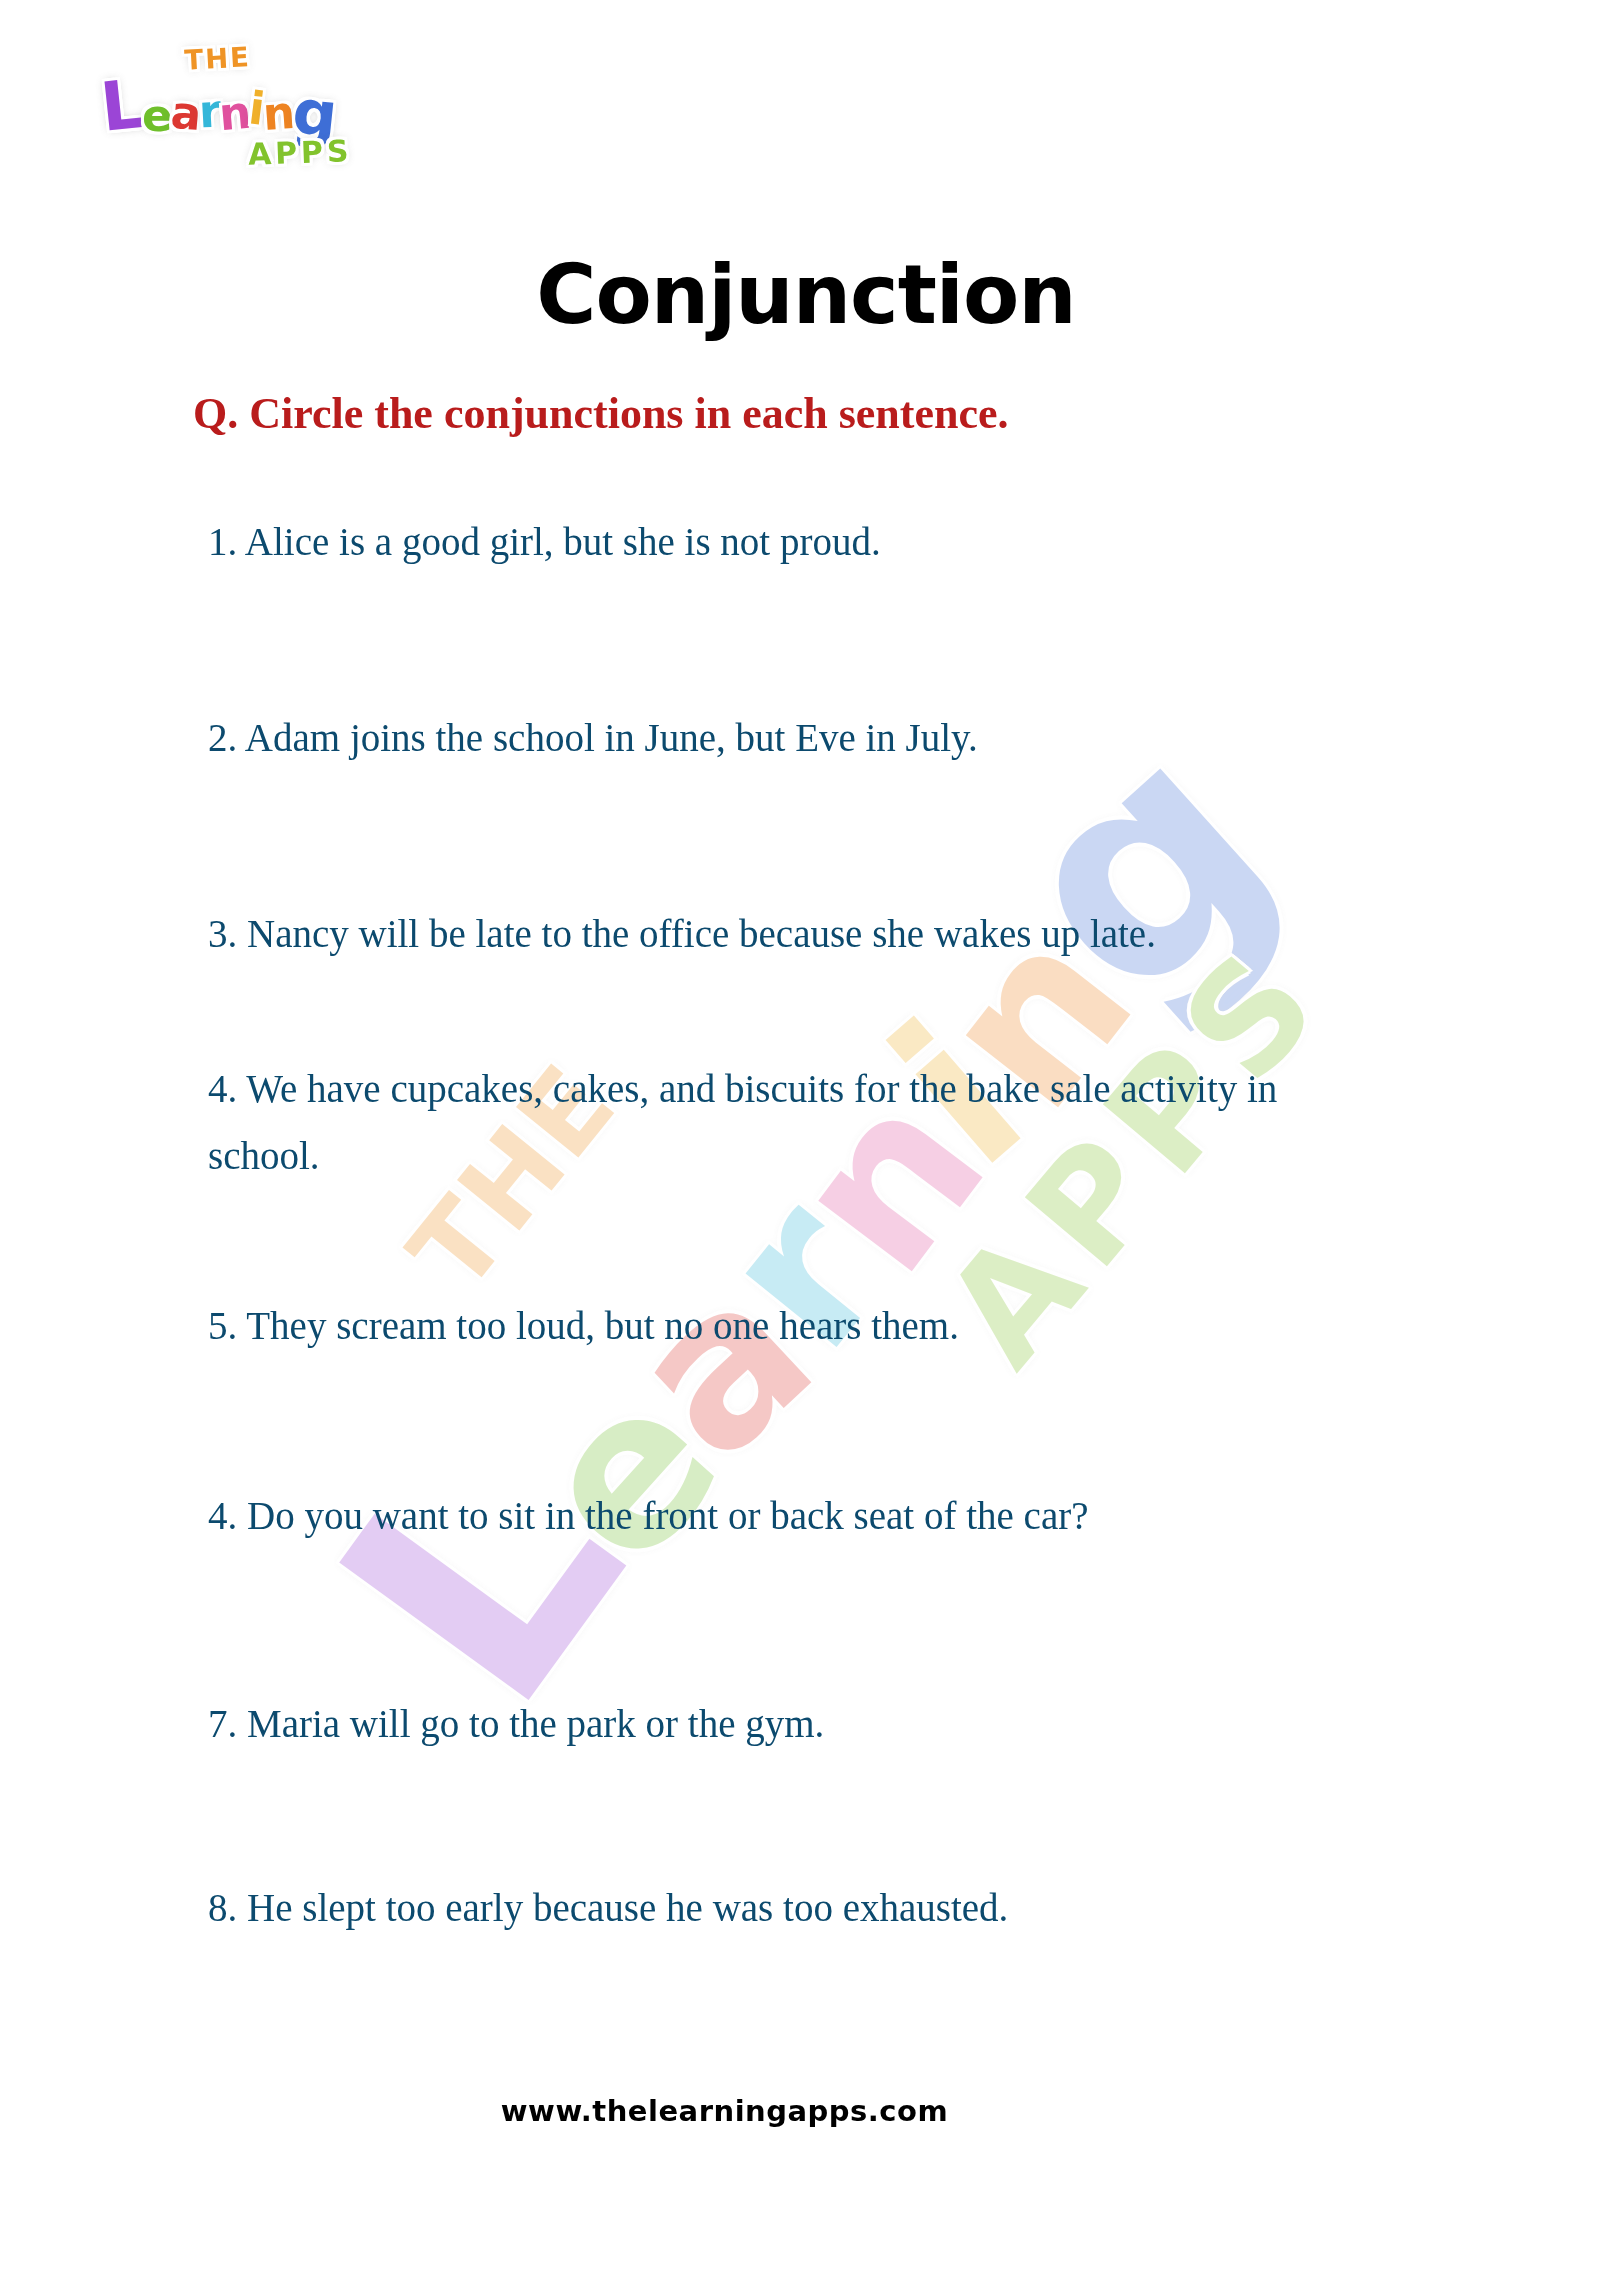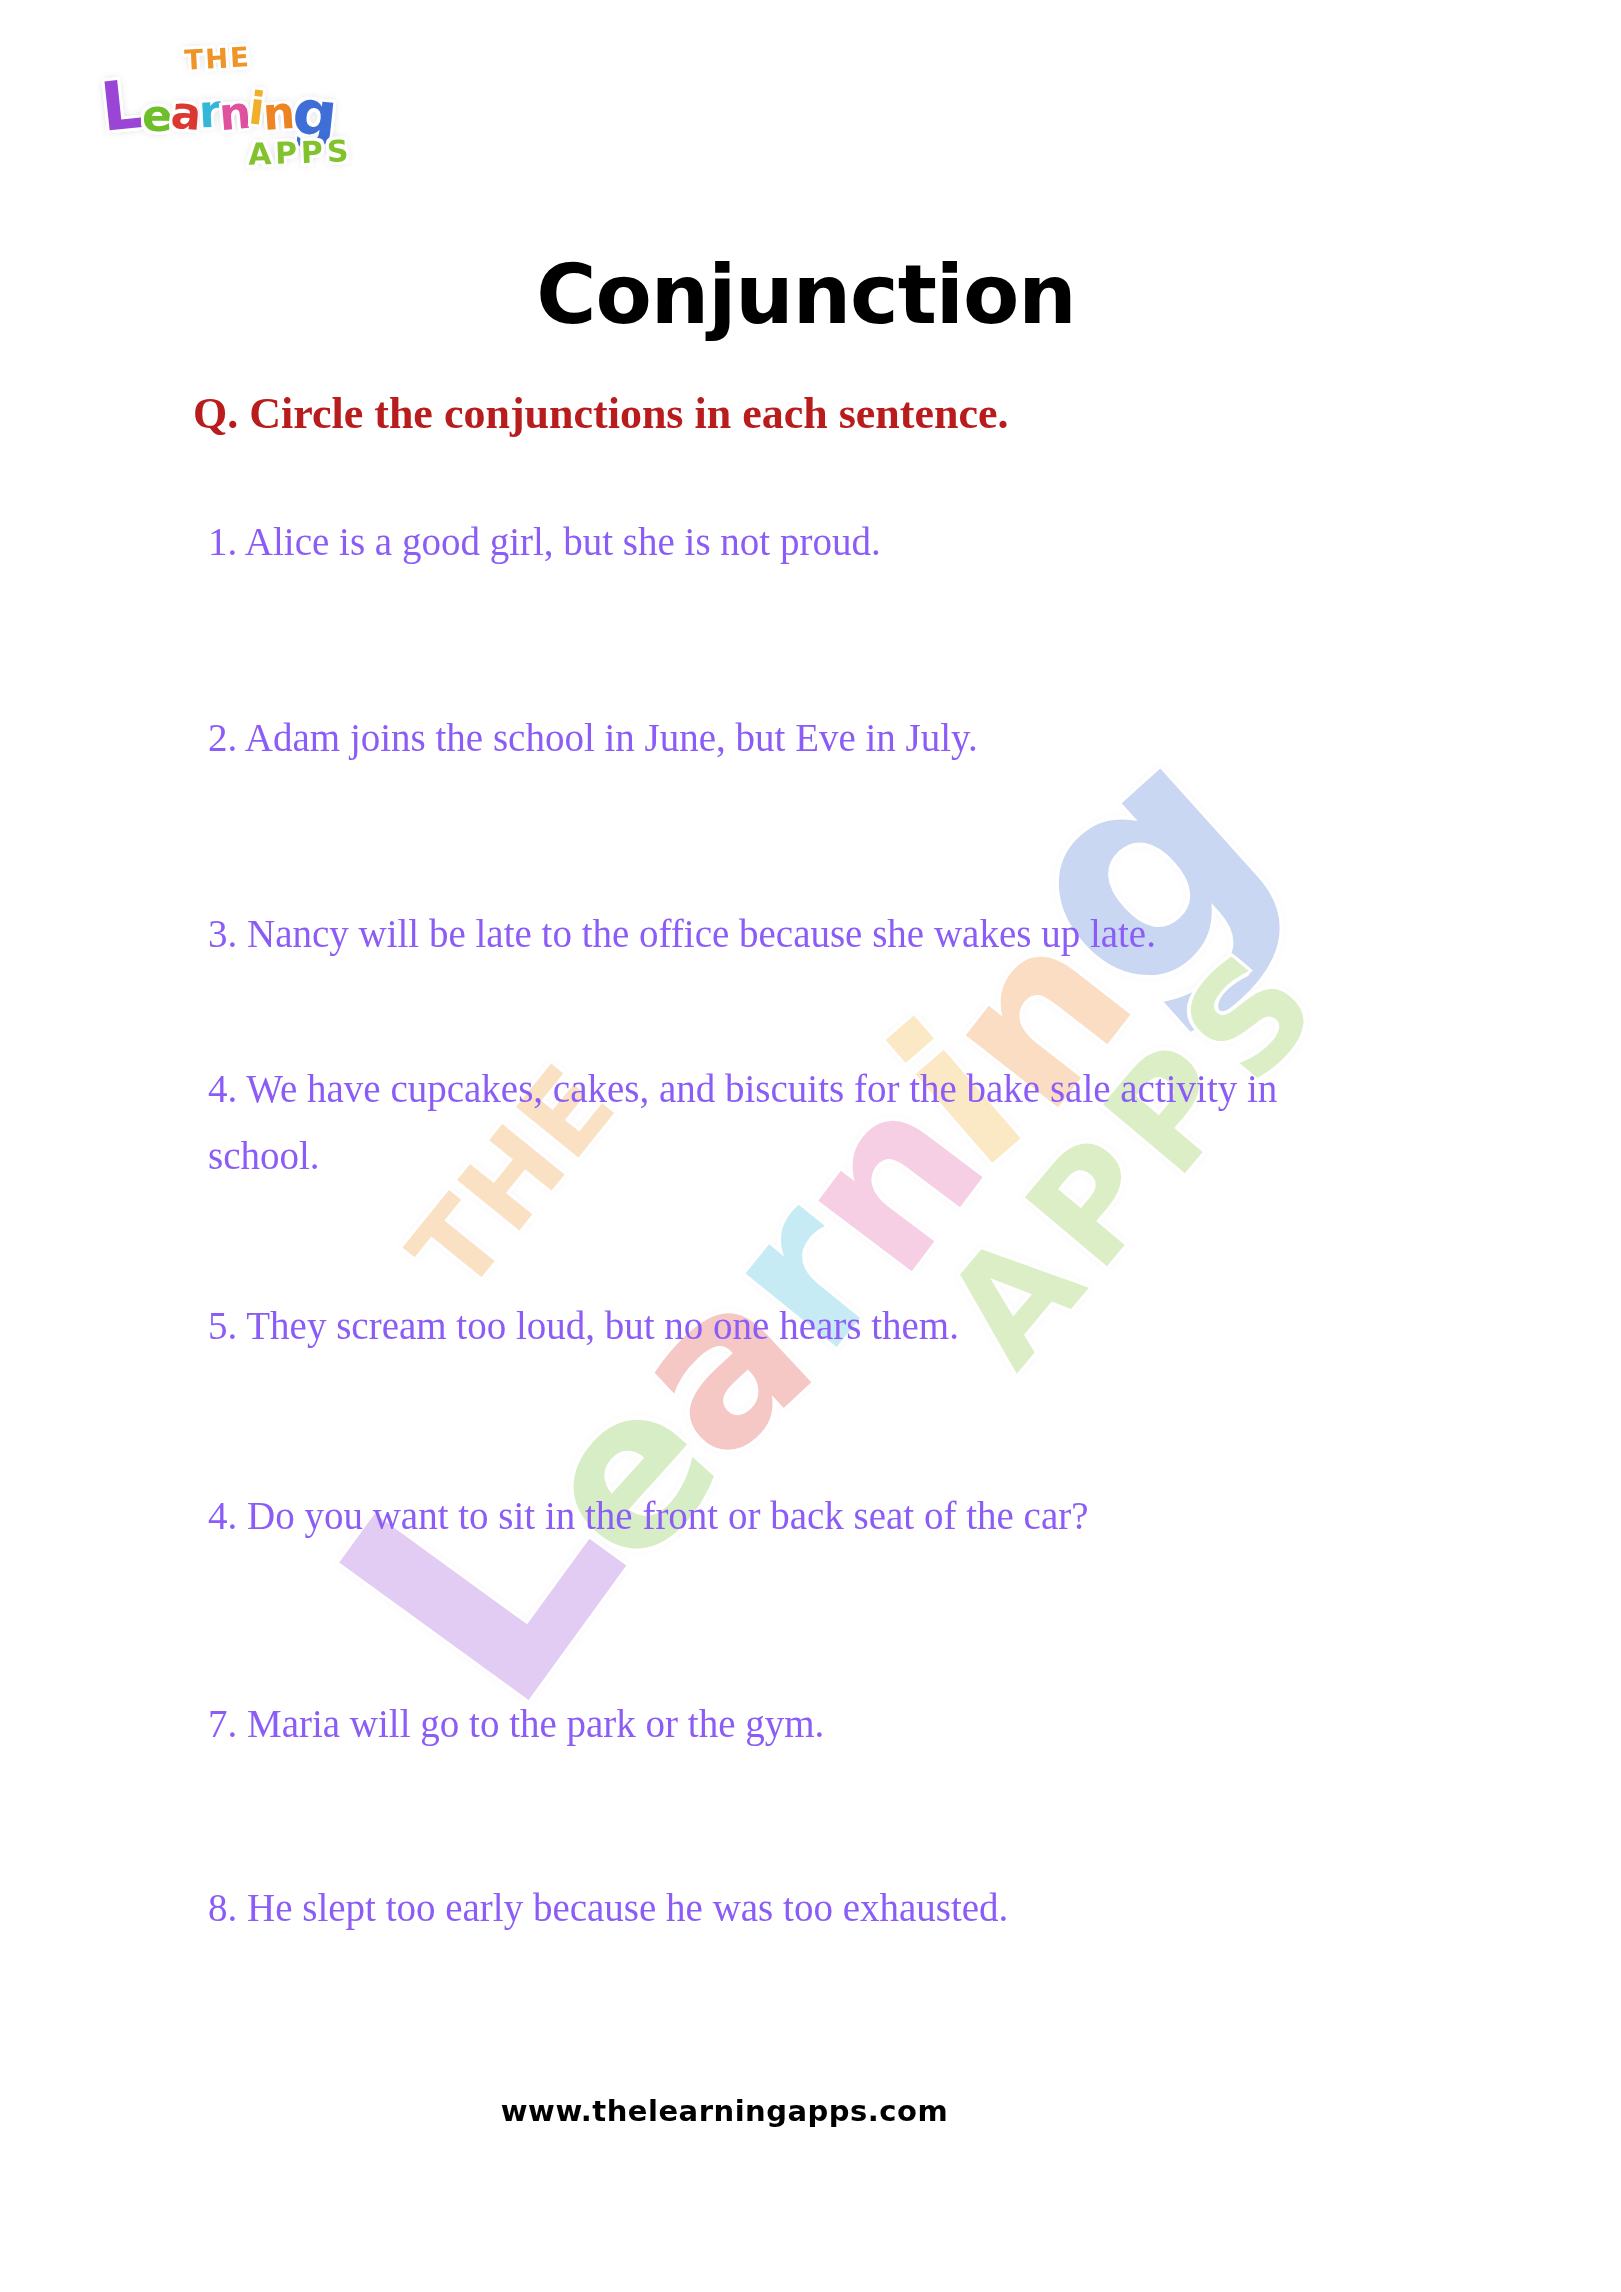--- a/index.html
+++ b/index.html
@@ -70,21 +70,21 @@
     font-size:82px;color:#000;letter-spacing:-1px;margin-left:16px;
   }
   .question-heading{
     position:absolute;left:193px;top:351px;
     font-family:"Liberation Serif", serif;font-weight:700;
     font-size:44px;color:#b91c1c;
   }
   .sentence{
     position:absolute;left:208px;width:1225px;
     font-family:"Liberation Serif", serif;
-    font-size:39px;line-height:67px;color:#8b5cf6;
+    font-size:39px;line-height:67px;color:#0c4a6e;
   }
   .s1{top:508px;}
   .s2{top:704px;}
   .s3{top:900px;}
   .s4{top:1055px;width:1137px;}
   .s5{top:1292px;}
   .s6{top:1482px;}
   .s7{top:1690px;}
   .s8{top:1874px;}
   .footer-url{

